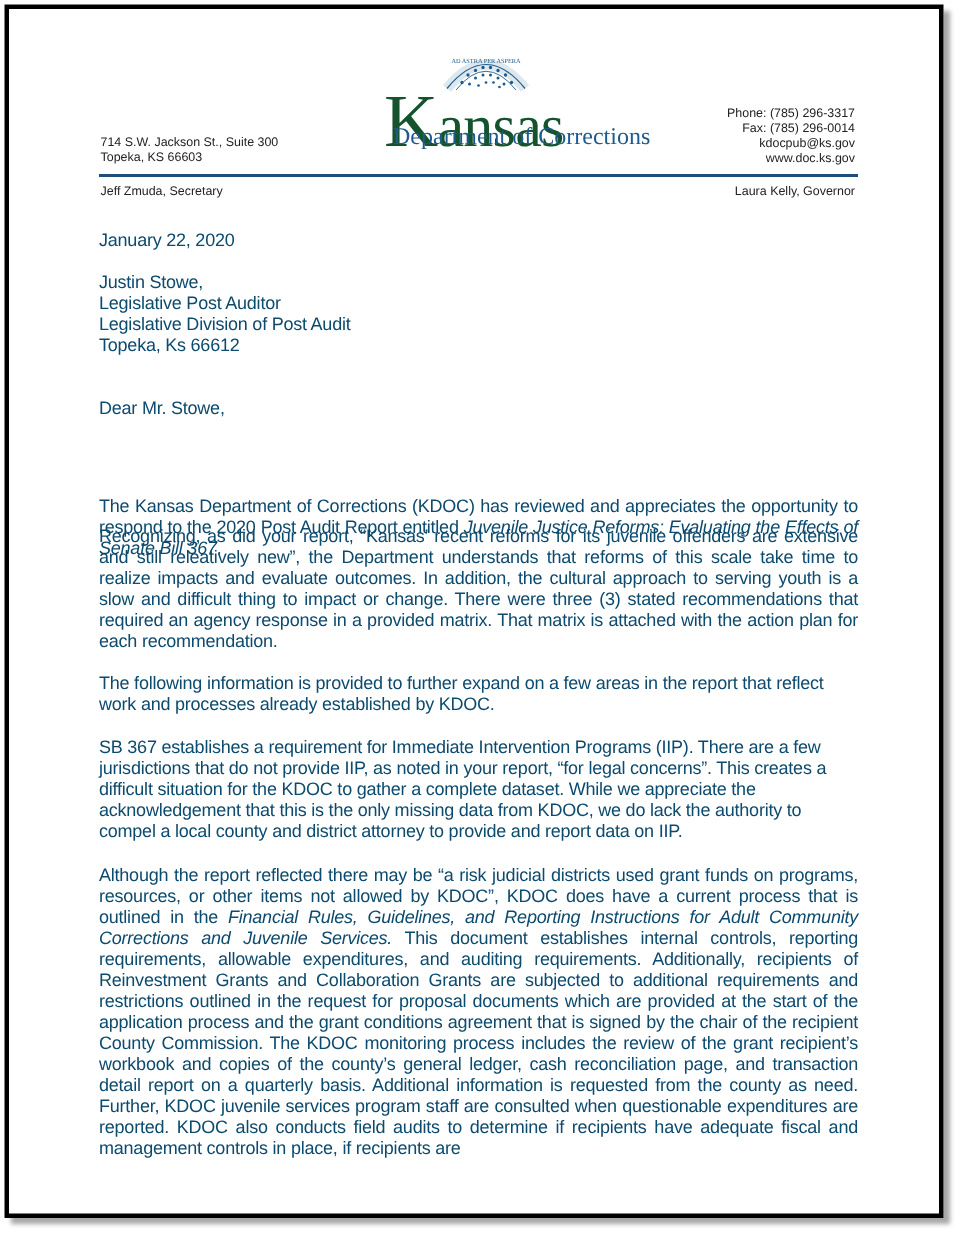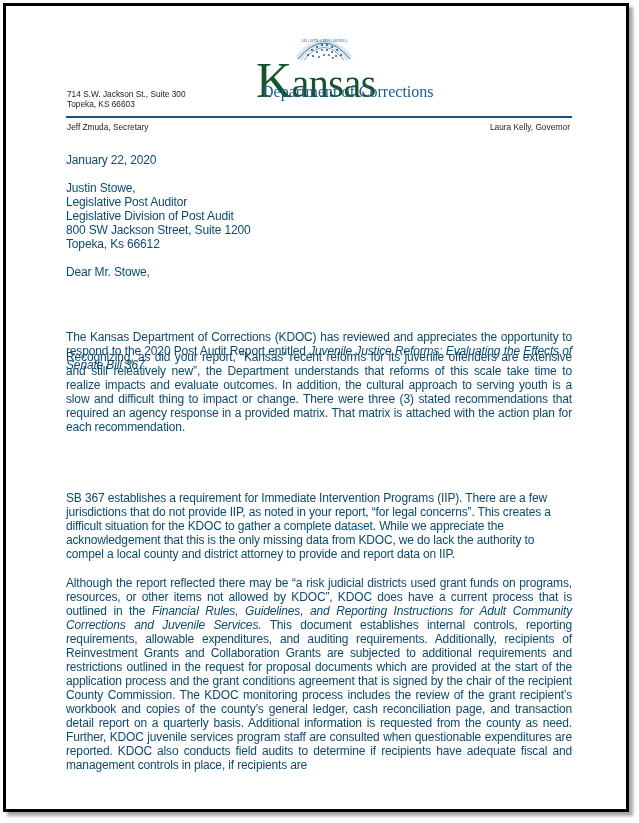--- a/index.html
+++ b/index.html
@@ -83,45 +83,53 @@
           <circle cx="30" cy="22" r="0.9"></circle>
           <circle cx="35" cy="22" r="0.9"></circle>
         <circle cx="39" cy="25" r="0.9"></circle>
       </g>
       <text x="30" y="9" font-size="4.2" text-anchor="middle" fill="#1d5b8c" font-family="Liberation Serif, serif">AD ASTRA PER ASPERA</text>
     </svg>
     <div class="kansas"><span class="bigK">K</span>ansas</div>
     <div class="dept">Department of Corrections</div>
   </div>
 
+  <div class="lh addr-right">
+    <div>Phone: (785) 296-3317</div>
+    <div>Fax: (785) 296-0014</div>
+    <div>kdocpub@ks.gov</div>
+    <div>www.doc.ks.gov</div>
+  </div>
 
   <div class="rule"></div>
   <div class="lh sec">Jeff Zmuda, Secretary</div>
   <div class="lh gov">Laura Kelly, Governor</div>
 
   <div class="body-text date">January 22, 2020</div>
 
   <div class="body-text addressee block">
     <div>Justin Stowe,</div>
     <div>Legislative Post Auditor</div>
     <div>Legislative Division of Post Audit</div>
-    <div>800 SW Jackson Street, Suite 1200</div>
     <div>Topeka, Ks 66612</div>
   </div>
 
   <div class="body-text salutation">Dear Mr. Stowe,</div>
 
   <div class="body-text p1">
     <p><span>The Kansas Department of Corrections (KDOC) has reviewed and appreciates the opportunity to respond to the 2020 Post Audit Report entitled </span><em>Juvenile Justice Reforms:  Evaluating the Effects of Senate Bill 367</em><span>.</span></p>
   </div>
 
   <div class="body-text p2">
     <p>Recognizing, as did your report, “Kansas’ recent reforms for its juvenile offenders are extensive and still releatively new”, the Department understands that reforms of this scale take time to realize impacts and evaluate outcomes.  In addition, the cultural approach to serving youth is a slow and difficult thing to impact or change.  There were three (3) stated recommendations that required an agency response in a provided matrix.  That matrix is attached with the action plan for each recommendation.</p>
   </div>
 
+  <div class="body-text p3">
+    <p class="ragged">The following information is provided to further expand on a few areas in the report that reflect work and processes already established by KDOC.</p>
+  </div>
 
   <div class="body-text p4">
     <p class="ragged">SB 367 establishes a requirement for Immediate Intervention Programs (IIP). There are a few jurisdictions that do not provide IIP, as noted in your report, “for legal concerns”.  This creates a difficult situation for the KDOC to gather a complete dataset.  While we appreciate the acknowledgement that this is the only missing data from KDOC, we do lack the authority to compel a local county and district attorney to provide and report data on IIP.</p>
   </div>
 
   <div class="body-text p5">
     <p><span>Although the report reflected there may be “a risk judicial districts used grant funds on programs, resources, or other items not allowed by KDOC”, KDOC does have a current process that is outlined in the </span><em>Financial Rules, Guidelines, and Reporting Instructions for Adult Community Corrections and Juvenile Services.</em><span> This document establishes internal controls, reporting requirements, allowable expenditures, and auditing requirements. Additionally, recipients of Reinvestment Grants and Collaboration Grants are subjected to additional requirements and restrictions outlined in the request for proposal documents which are provided at the start of the application process and the grant conditions agreement that is signed by the chair of the recipient County Commission. The KDOC monitoring process includes the review of the grant recipient’s workbook and copies of the county’s general ledger, cash reconciliation page, and transaction detail report on a quarterly basis. Additional information is requested from the county as need. Further, KDOC juvenile services program staff are consulted when questionable expenditures are reported. KDOC also conducts field audits to determine if recipients have adequate fiscal and management controls in place, if recipients are</span></p>
   </div>
 
 </div>

